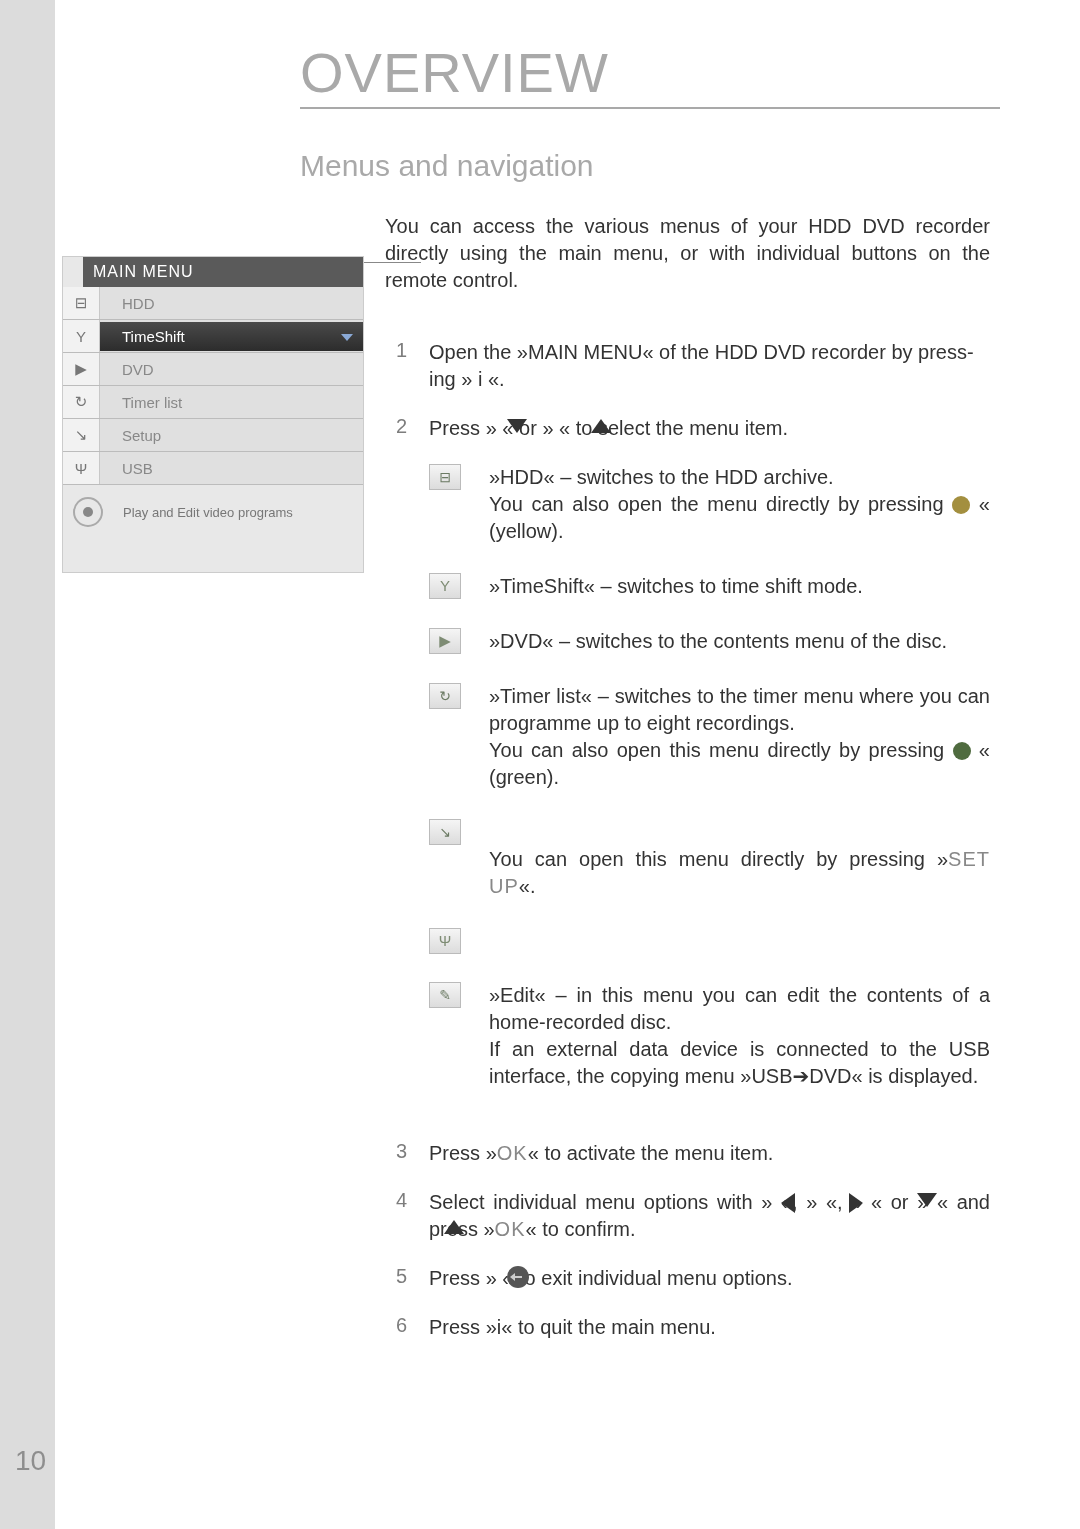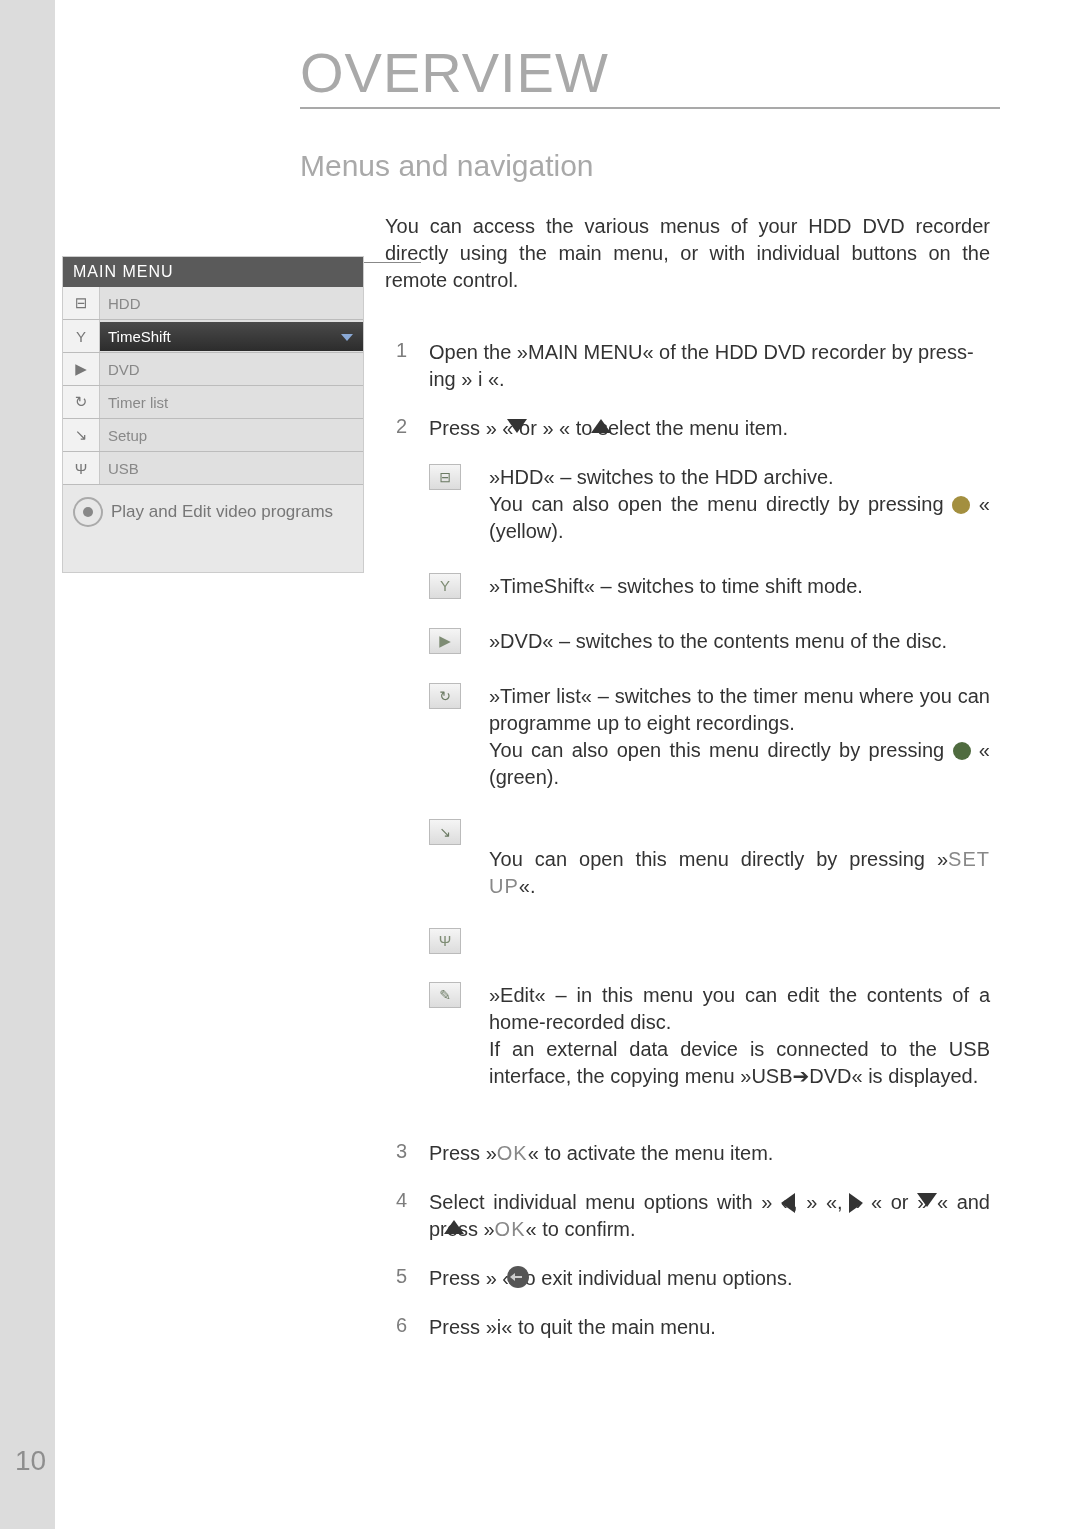--- a/index.html
+++ b/index.html
@@ -49,49 +49,50 @@
     width:300px;
     background:#e8e8e8;
     border:1px solid #ccc;
     font-size:15px;
     padding-bottom:45px;
   }
   .menu-title{
     background:#5a5a5a;color:#fff;
     font-size:16px;letter-spacing:1px;
     padding:6px 10px;
+    margin-left:20px;
   }
   .menu-row{
     display:flex;align-items:center;
     background:#e0e0e0;
     border-bottom:1px solid #bcbcbc;
   }
   .menu-row.sel .label-cell{
     background:linear-gradient(#4a4a4a,#2c2c2c);
     color:#fff;
   }
   .ic-cell{
     width:36px;height:32px;
     display:flex;align-items:center;justify-content:center;
     background:#f2f2f2;border-right:1px solid #c8c8c8;
     color:#777;font-size:15px;
   }
   .label-cell{
-    flex:1;padding:6px 8px;color:#888;
+    flex:1;padding:6px 22px;color:#888;
     position:relative;
   }
   .menu-row.sel .label-cell:after{
     content:"";position:absolute;right:10px;top:12px;
     border-left:6px solid transparent;border-right:6px solid transparent;
     border-top:7px solid #8aa9d6;
   }
   .menu-caption{
-    display:flex;align-items:center;gap:8px;
+    display:flex;align-items:center;gap:20px;
     padding:12px 10px 0 10px;
-    color:#777;font-size:17px;
+    color:#777;font-size:13px;
   }
   .dial{
     width:26px;height:26px;border:2px solid #aaa;border-radius:50%;
     display:flex;align-items:center;justify-content:center;position:relative;
   }
   .dial:before{content:"";width:10px;height:10px;background:#888;border-radius:50%}
   
   .leader{
     position:absolute;left:309px;top:262px;width:57px;height:0;
     border-top:1px solid #888;

